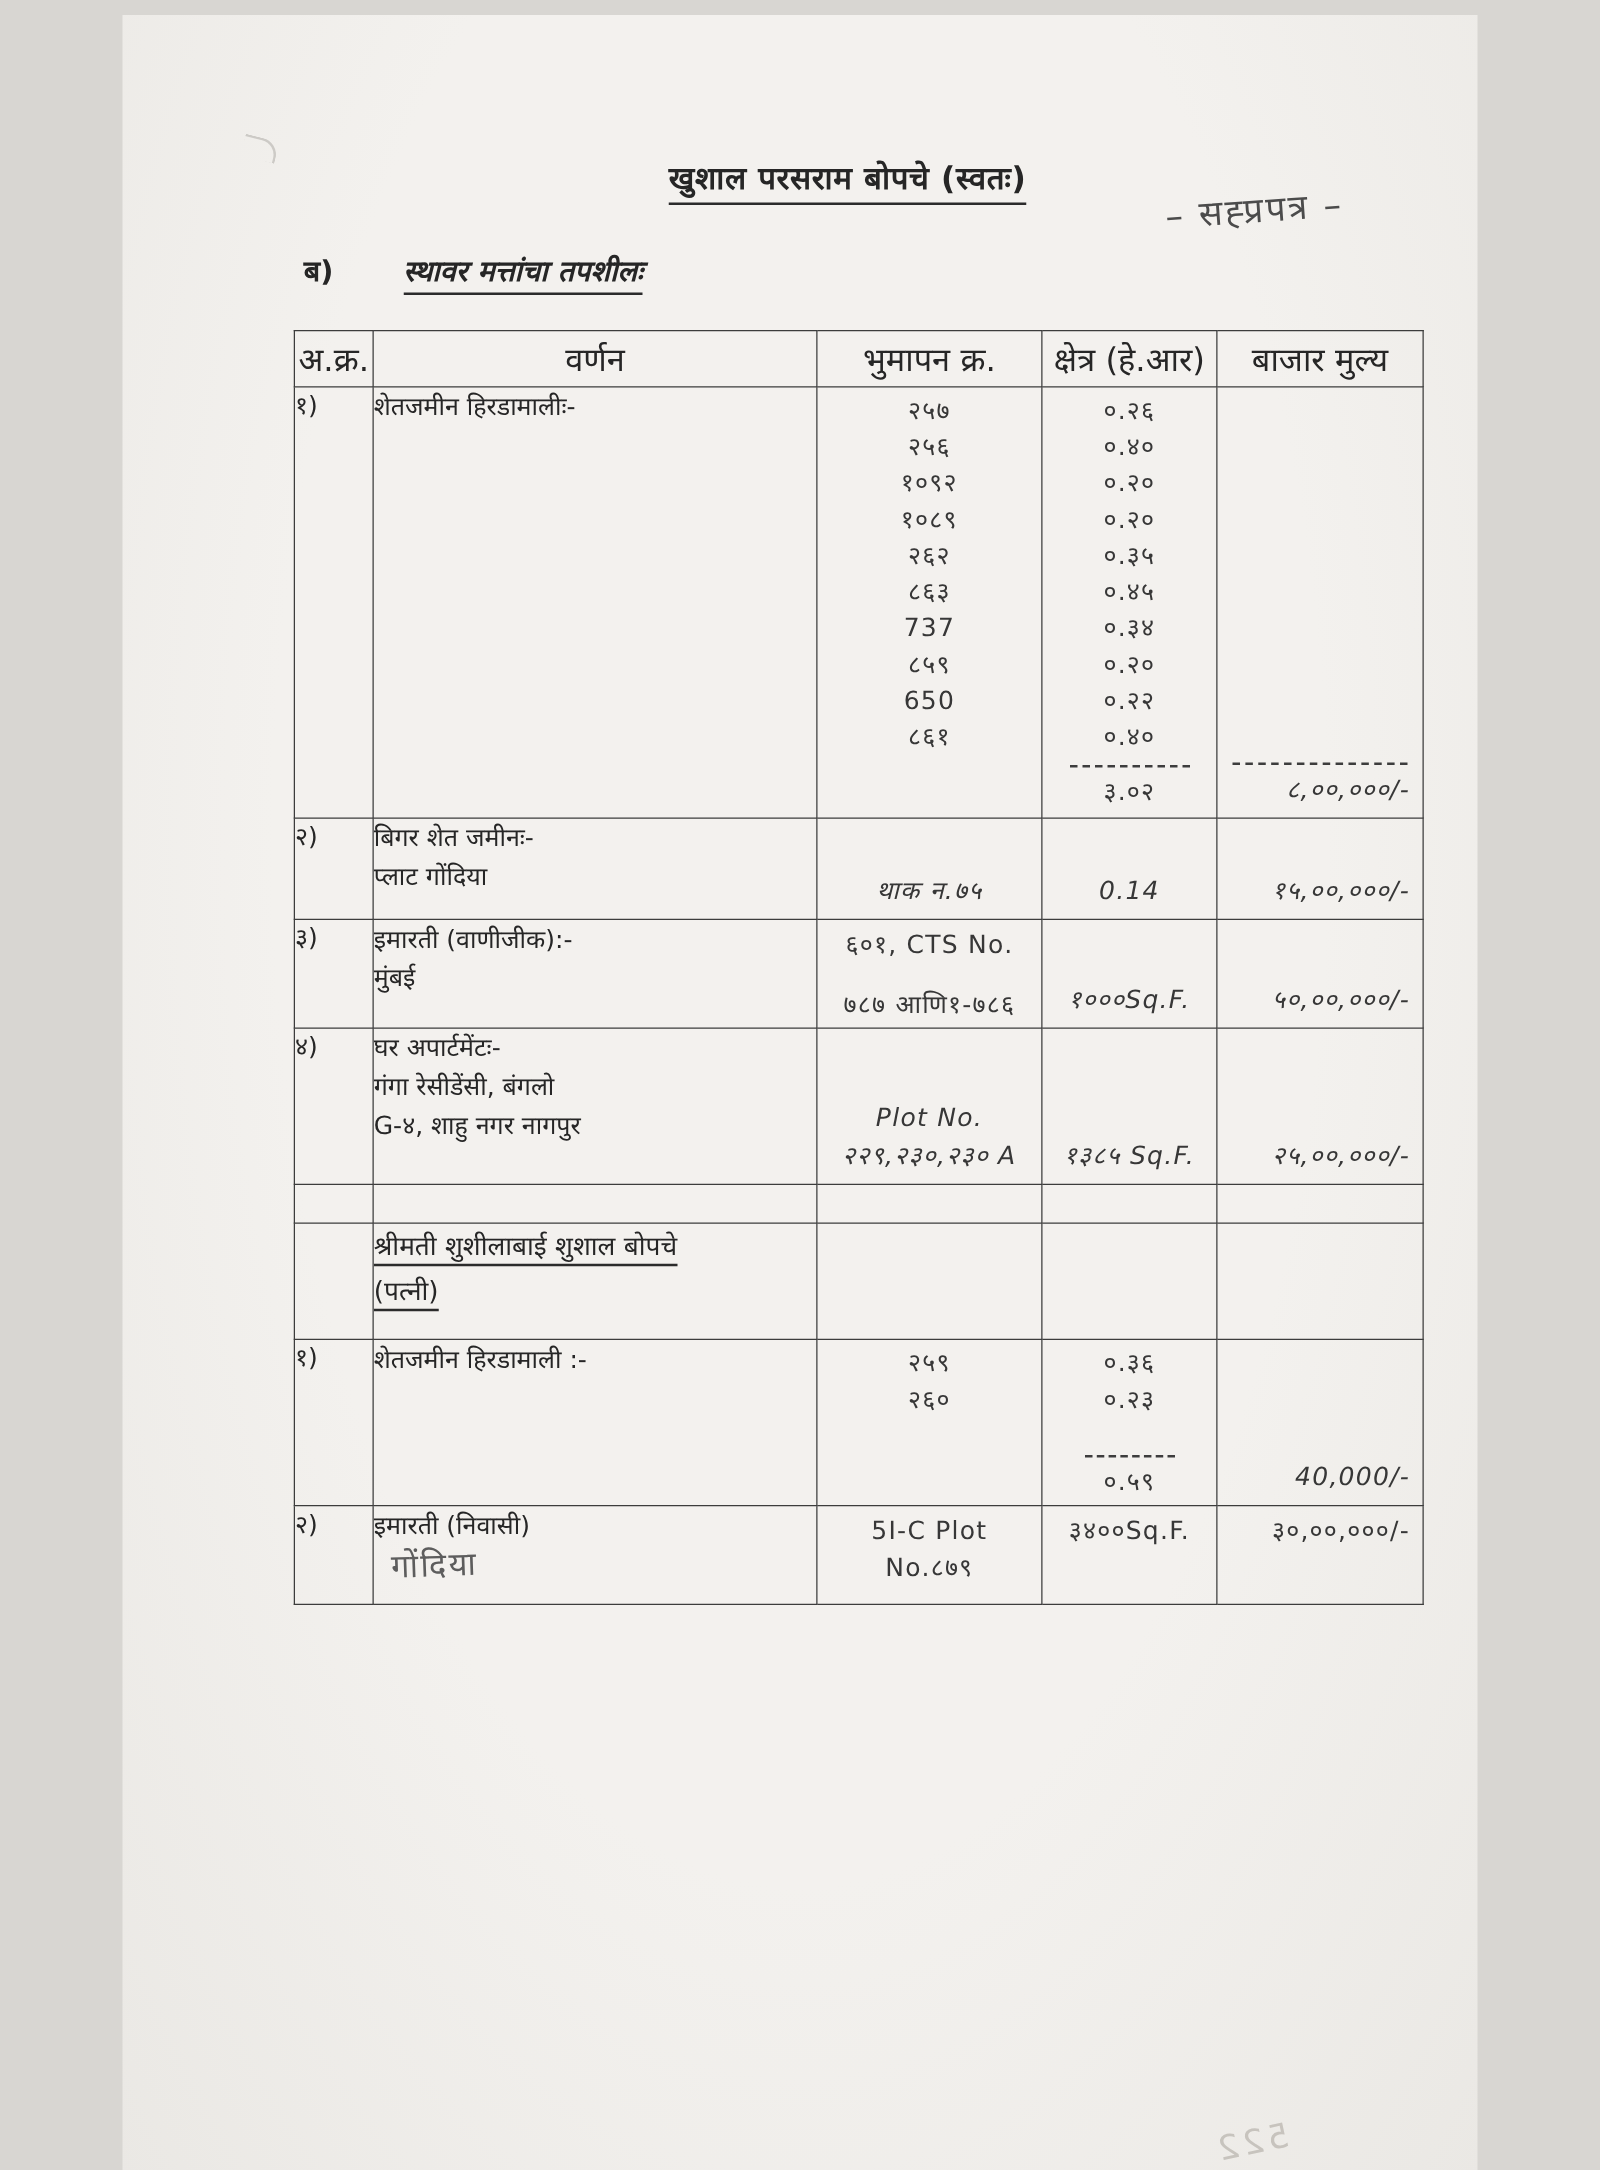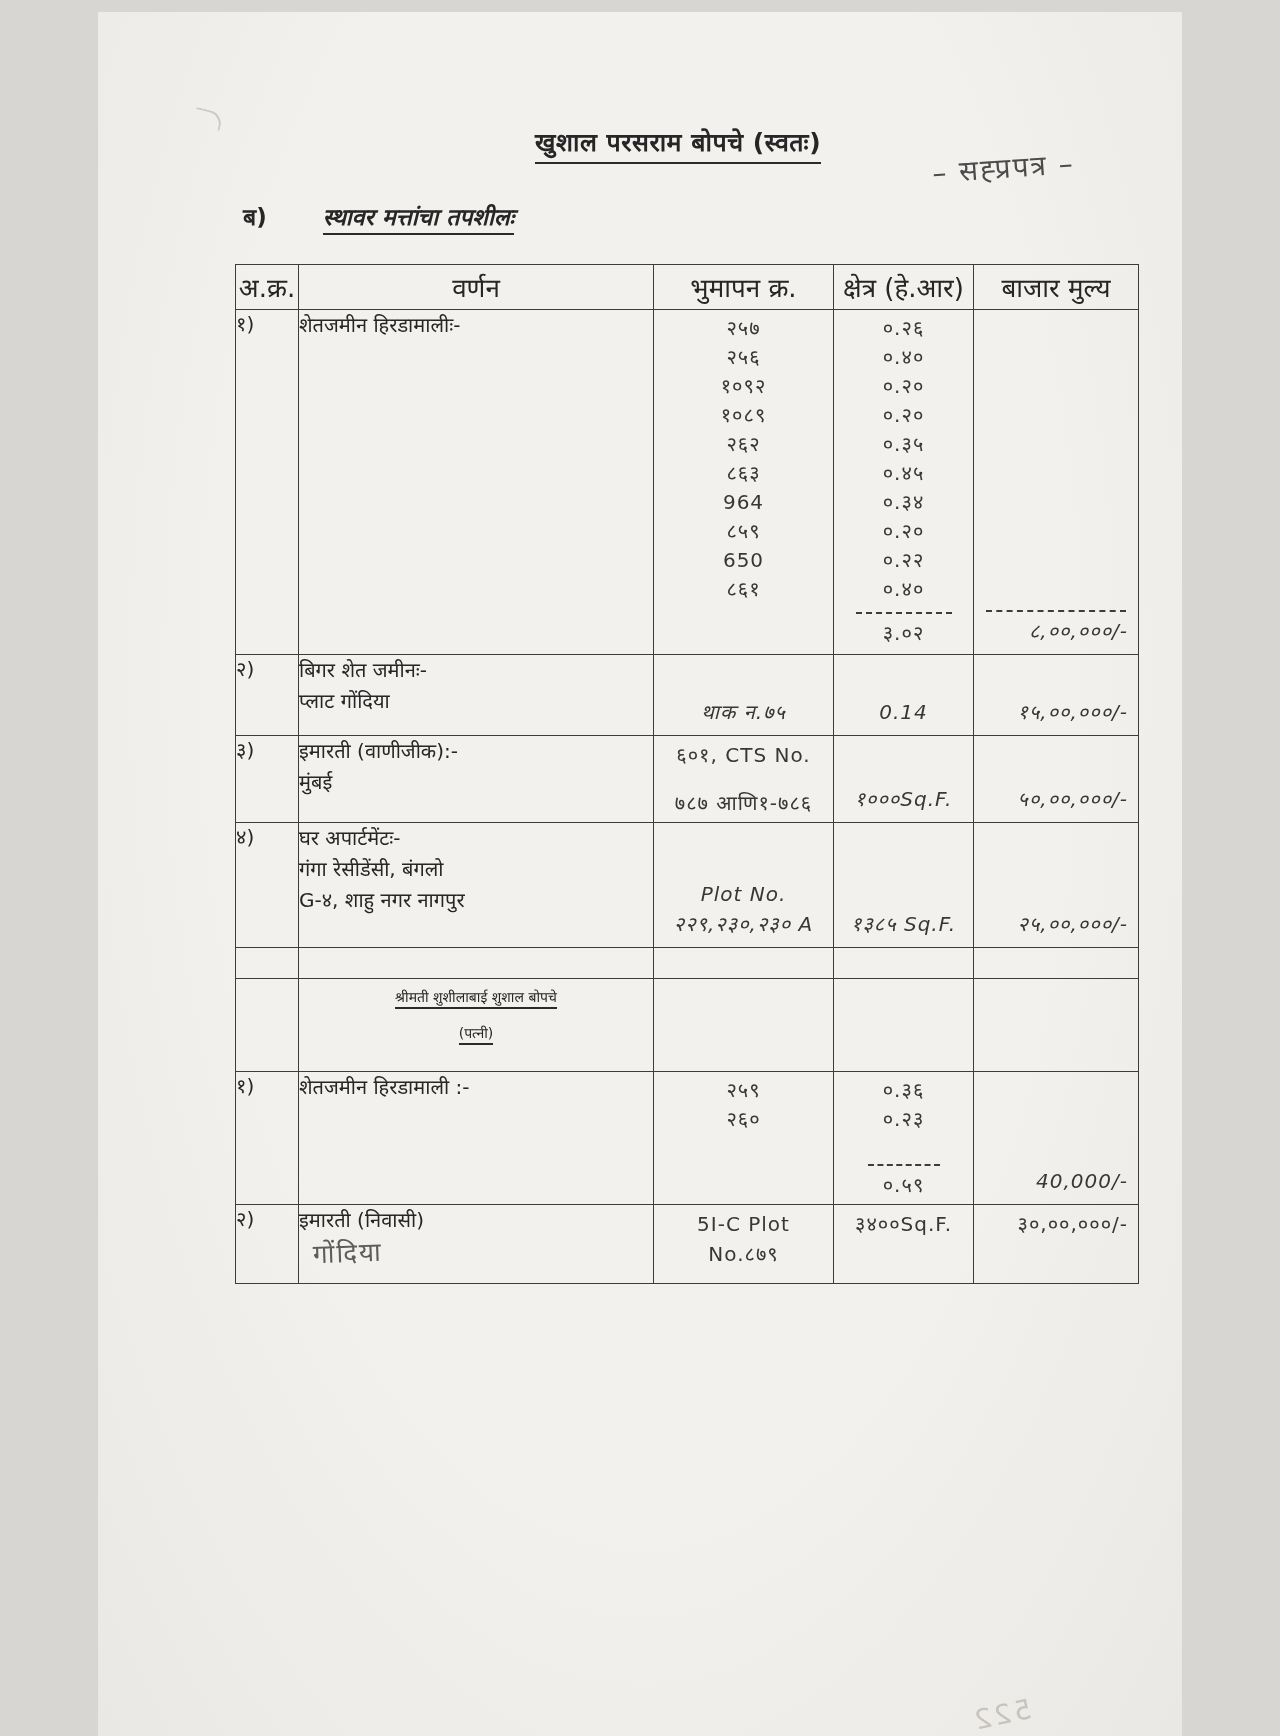--- a/index.html
+++ b/index.html
@@ -72,21 +72,21 @@
   .list-line{height:29px;line-height:29px;text-align:center;}
   .mid-line{height:30px;line-height:30px;text-align:center;}
   .val-line{height:30px;line-height:30px;text-align:right;padding-right:8px;}
   .dash{border-top:2.5px dashed #3d3d3d;margin:8px auto 4px;}
   .dash.w-area{width:96px;}
   .dash.w-value{width:140px;}
   .dash.w-small{width:72px;}
   .spacer-grow{flex-grow:1;}
   
   .wife-head-cell{
-    text-align:center;font-weight:bold;font-size:14px;
+    font-weight:bold;font-size:21px;
     padding-top:10px;line-height:36px;
   }
   .wife-head-cell .u{border-bottom:2px solid #2b2b2b;padding-bottom:2px;}
   .hw-gondia{
     display:inline-block;
     font-size:26px;color:#5d5d5d;
     transform:rotate(-2deg);
     margin:2px 0 0 14px;letter-spacing:2px;
   }
   
@@ -139,21 +139,21 @@
           <div>शेतजमीन हिरडामालीः-</div>
         </td>
         <td>
           <div class="cell num">
               <div class="list-line">२५७</div>
               <div class="list-line">२५६</div>
               <div class="list-line">१०९२</div>
               <div class="list-line">१०८९</div>
               <div class="list-line">२६२</div>
               <div class="list-line">८६३</div>
-              <div class="list-line">964</div>
+              <div class="list-line">737</div>
               <div class="list-line">८५९</div>
               <div class="list-line">650</div>
               <div class="list-line">८६१</div>
             </div>
         </td>
         <td>
           <div class="cell num">
             <div>
                 <div class="list-line">०.२६</div>
                 <div class="list-line">०.४०</div>

